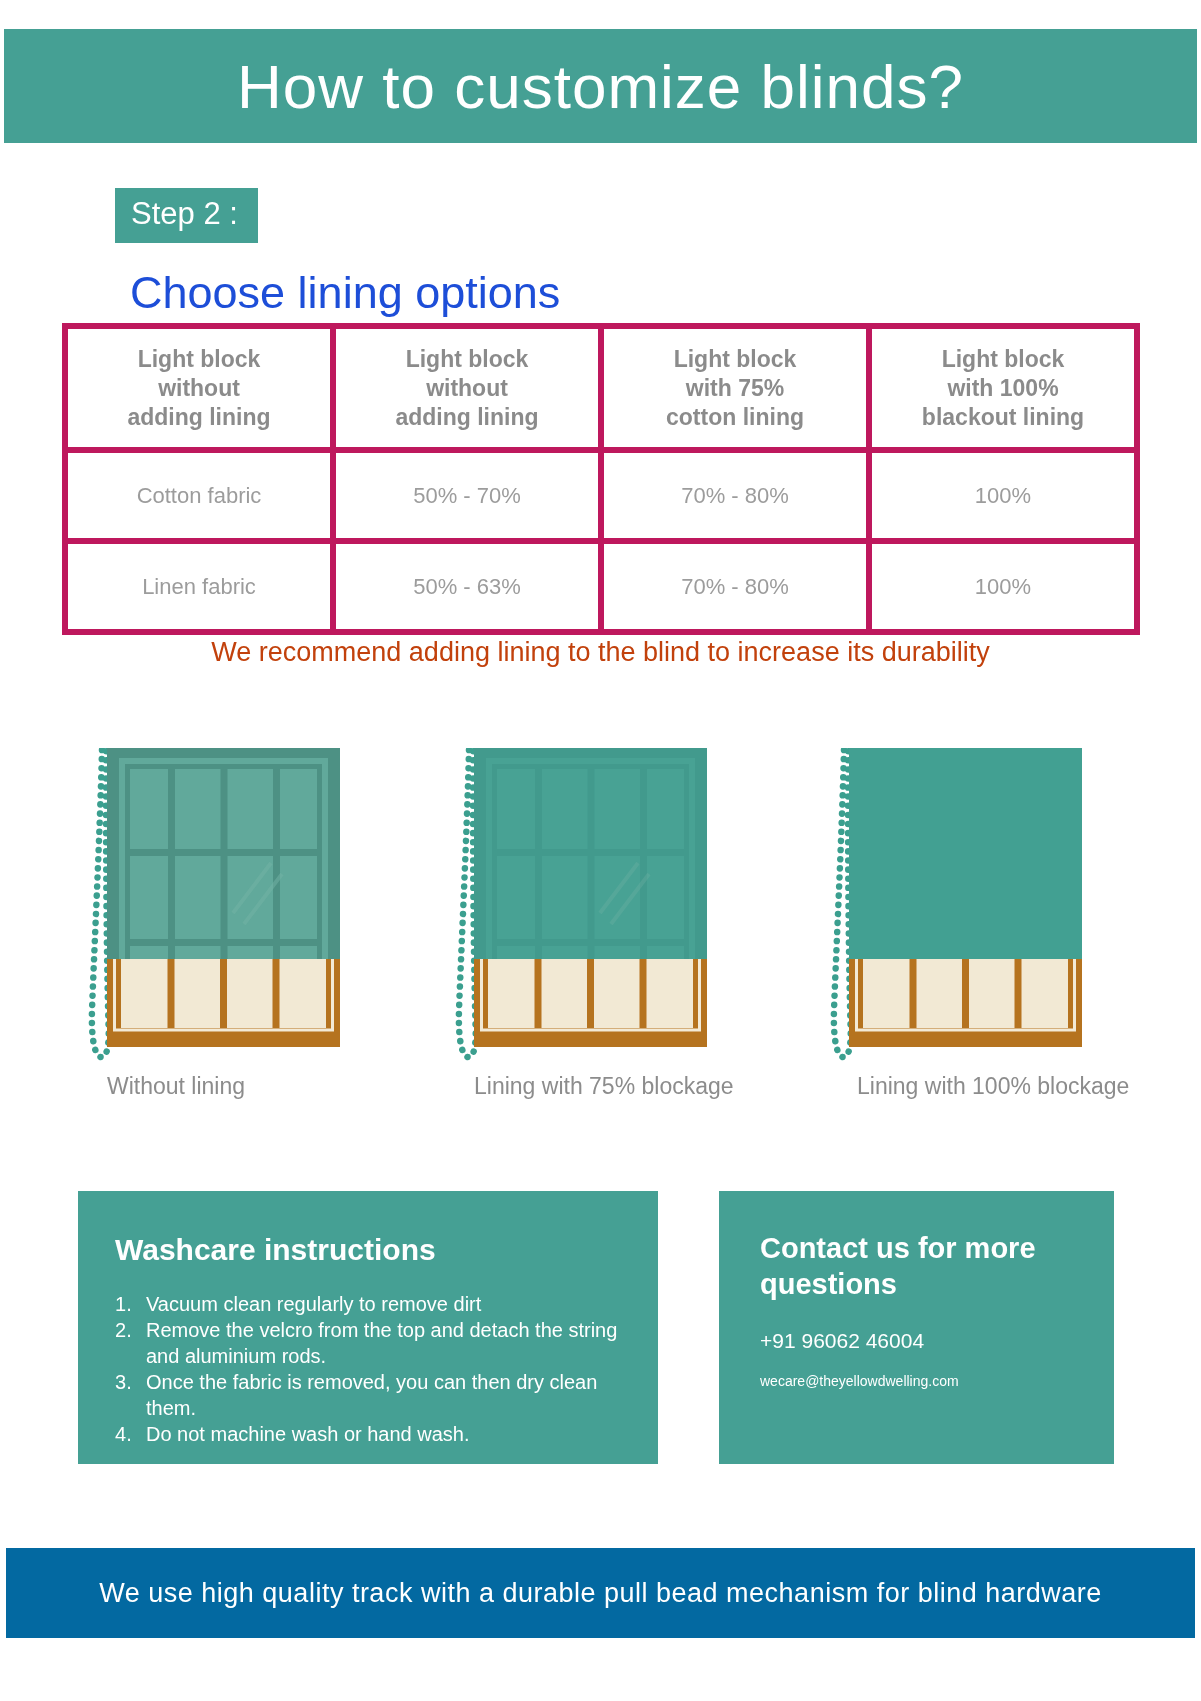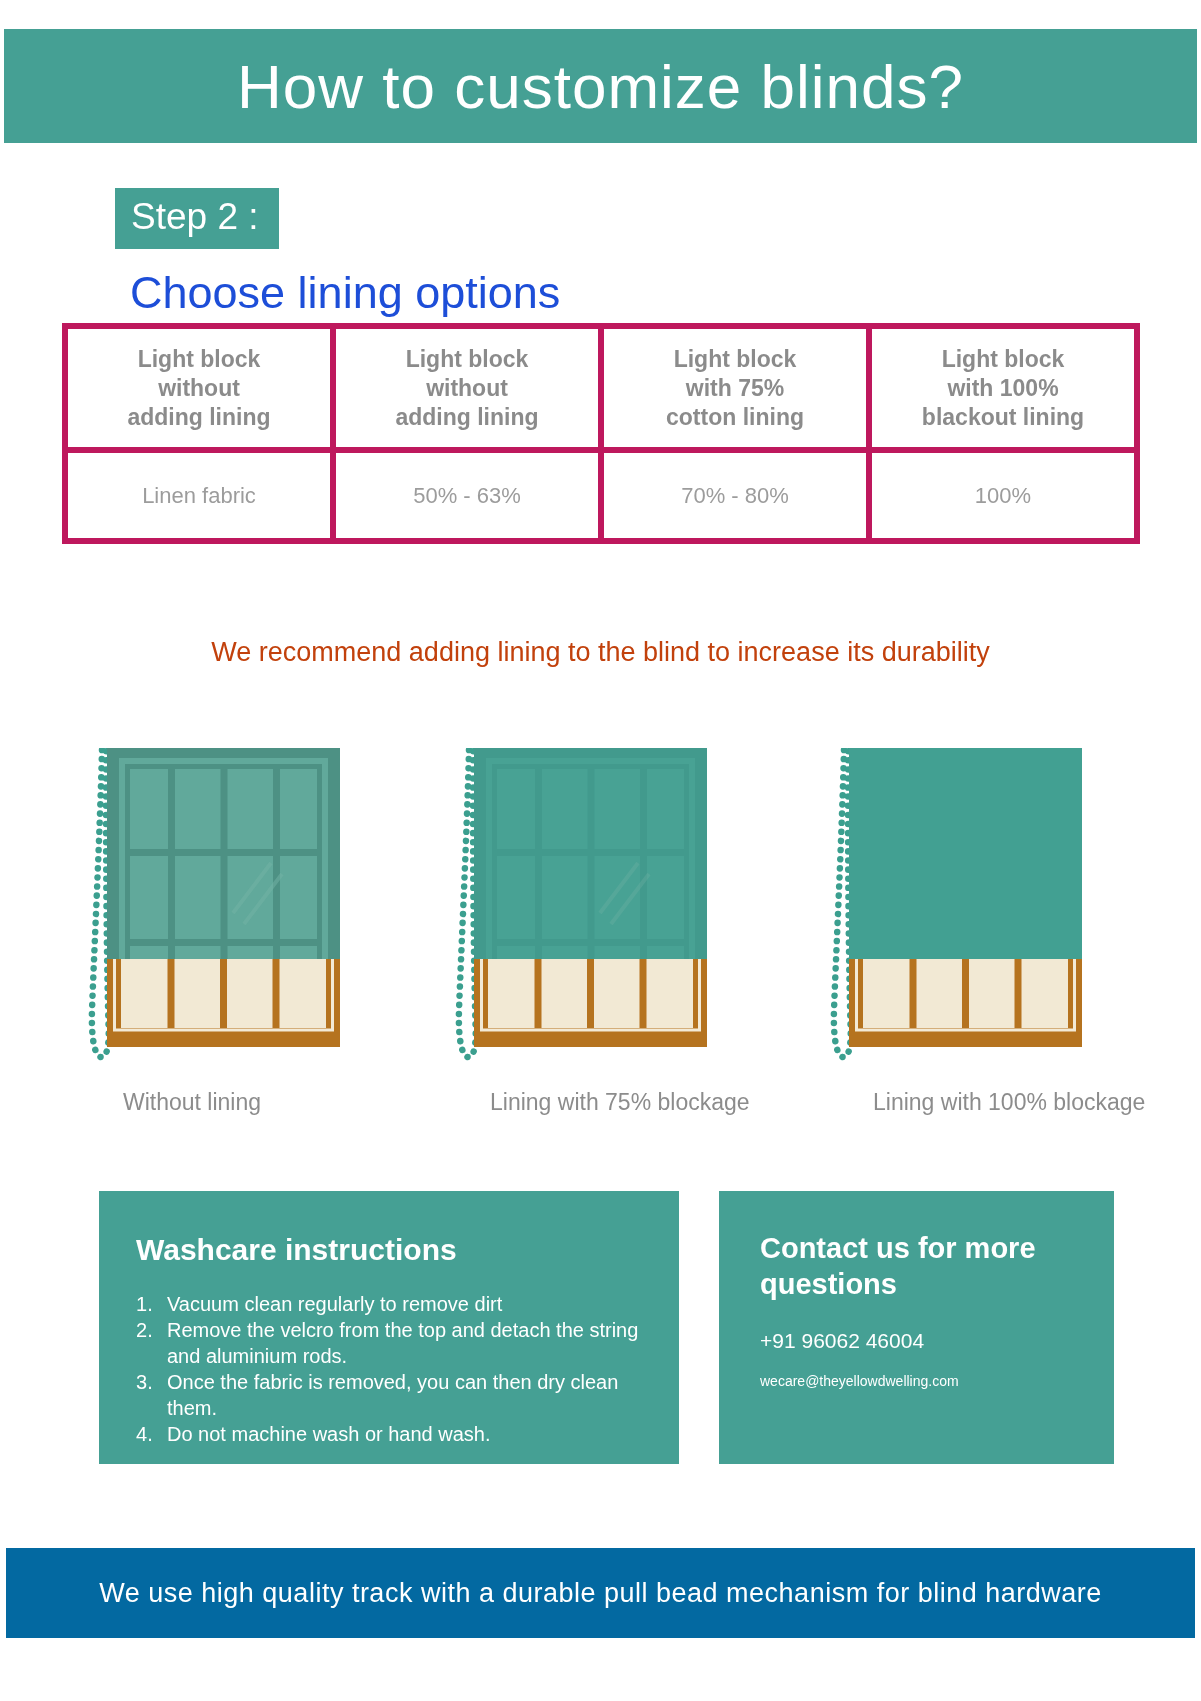--- a/index.html
+++ b/index.html
@@ -11,21 +11,21 @@
   .banner-top{
     position:absolute;left:4px;top:29px;width:1193px;height:114px;
     background:#45a094;display:flex;align-items:center;justify-content:center;
   }
   .banner-top h1{
     margin:0;color:#ffffff;font-size:62px;font-weight:400;letter-spacing:1px;
   }
   
   .step-label{
     position:absolute;left:115px;top:188px;background:#45a094;color:#ffffff;
-    font-size:37px;font-weight:400;padding:8px 20px 11px 16px;
+    font-size:31px;font-weight:400;padding:8px 20px 11px 16px;
   }
   .heading{
     position:absolute;left:114px;top:209px;margin:16px;color:#1d4ed8;
     font-size:45px;font-weight:400;line-height:64px;padding-top:36px;
   }
   
   table.light-table{
     position:absolute;left:62px;top:323px;width:1078px;
     border-collapse:collapse;table-layout:fixed;
   }
@@ -44,29 +44,29 @@
     position:absolute;left:0;top:637px;width:1201px;margin:0;text-align:center;
     color:#c2410c;font-size:27px;font-weight:400;
   }
   
   .illus{position:absolute;top:748px;}
   #illus1{left:85px;}
   #illus2{left:452px;}
   #illus3{left:827px;}
   .chain{fill:none;stroke:#3b9f8f;stroke-width:6.5;stroke-dasharray:0.1 9;stroke-linecap:round;}
   .caption{
-    position:absolute;top:1071px;margin:16px;color:#8c8c8c;font-size:23px;line-height:30px;
+    position:absolute;top:1071px;margin:0;color:#8c8c8c;font-size:23px;line-height:30px;
   }
   #cap1{left:107px;}
   #cap2{left:474px;}
   #cap3{left:857px;}
   
   .box{position:absolute;top:1191px;height:273px;background:#45a094;color:#ffffff;box-sizing:border-box;}
   .box h3{margin:0;font-weight:bold;}
-  .washcare{left:99px;width:580px;padding:42px 36px 0 37px;}
+  .washcare{left:78px;width:580px;padding:42px 36px 0 37px;}
   .washcare h3{font-size:30px;}
   .washcare ol{
     list-style:none;counter-reset:i;margin:24px 0 0 0;padding:0;
     font-size:20px;line-height:26px;
   }
   .washcare li{counter-increment:i;padding-left:31px;}
   .washcare li::before{content:counter(i) ". ";display:inline-block;width:31px;margin-left:-31px;}
   .contact{left:719px;width:395px;padding:39px 40px 0 41px;}
   .contact h3{font-size:29px;line-height:36px;}
   .contact .phone{margin:27px 0 0 0;font-size:21px;}
@@ -101,20 +101,26 @@
 adding lining</th>
         <th>Light block
 with 75%
 cotton lining</th>
         <th>Light block
 with 100%
 blackout lining</th>
       </tr>
     </thead>
     <tbody>
+      <tr>
+        <td>Cotton fabric</td>
+        <td>50% - 70%</td>
+        <td>70% - 80%</td>
+        <td>100%</td>
+      </tr>
       <tr>
         <td>Linen fabric</td>
         <td>50% - 63%</td>
         <td>70% - 80%</td>
         <td>100%</td>
       </tr>
     </tbody>
   </table>
 
   <p class="recommendation">We recommend adding lining to the blind to increase its durability</p>

